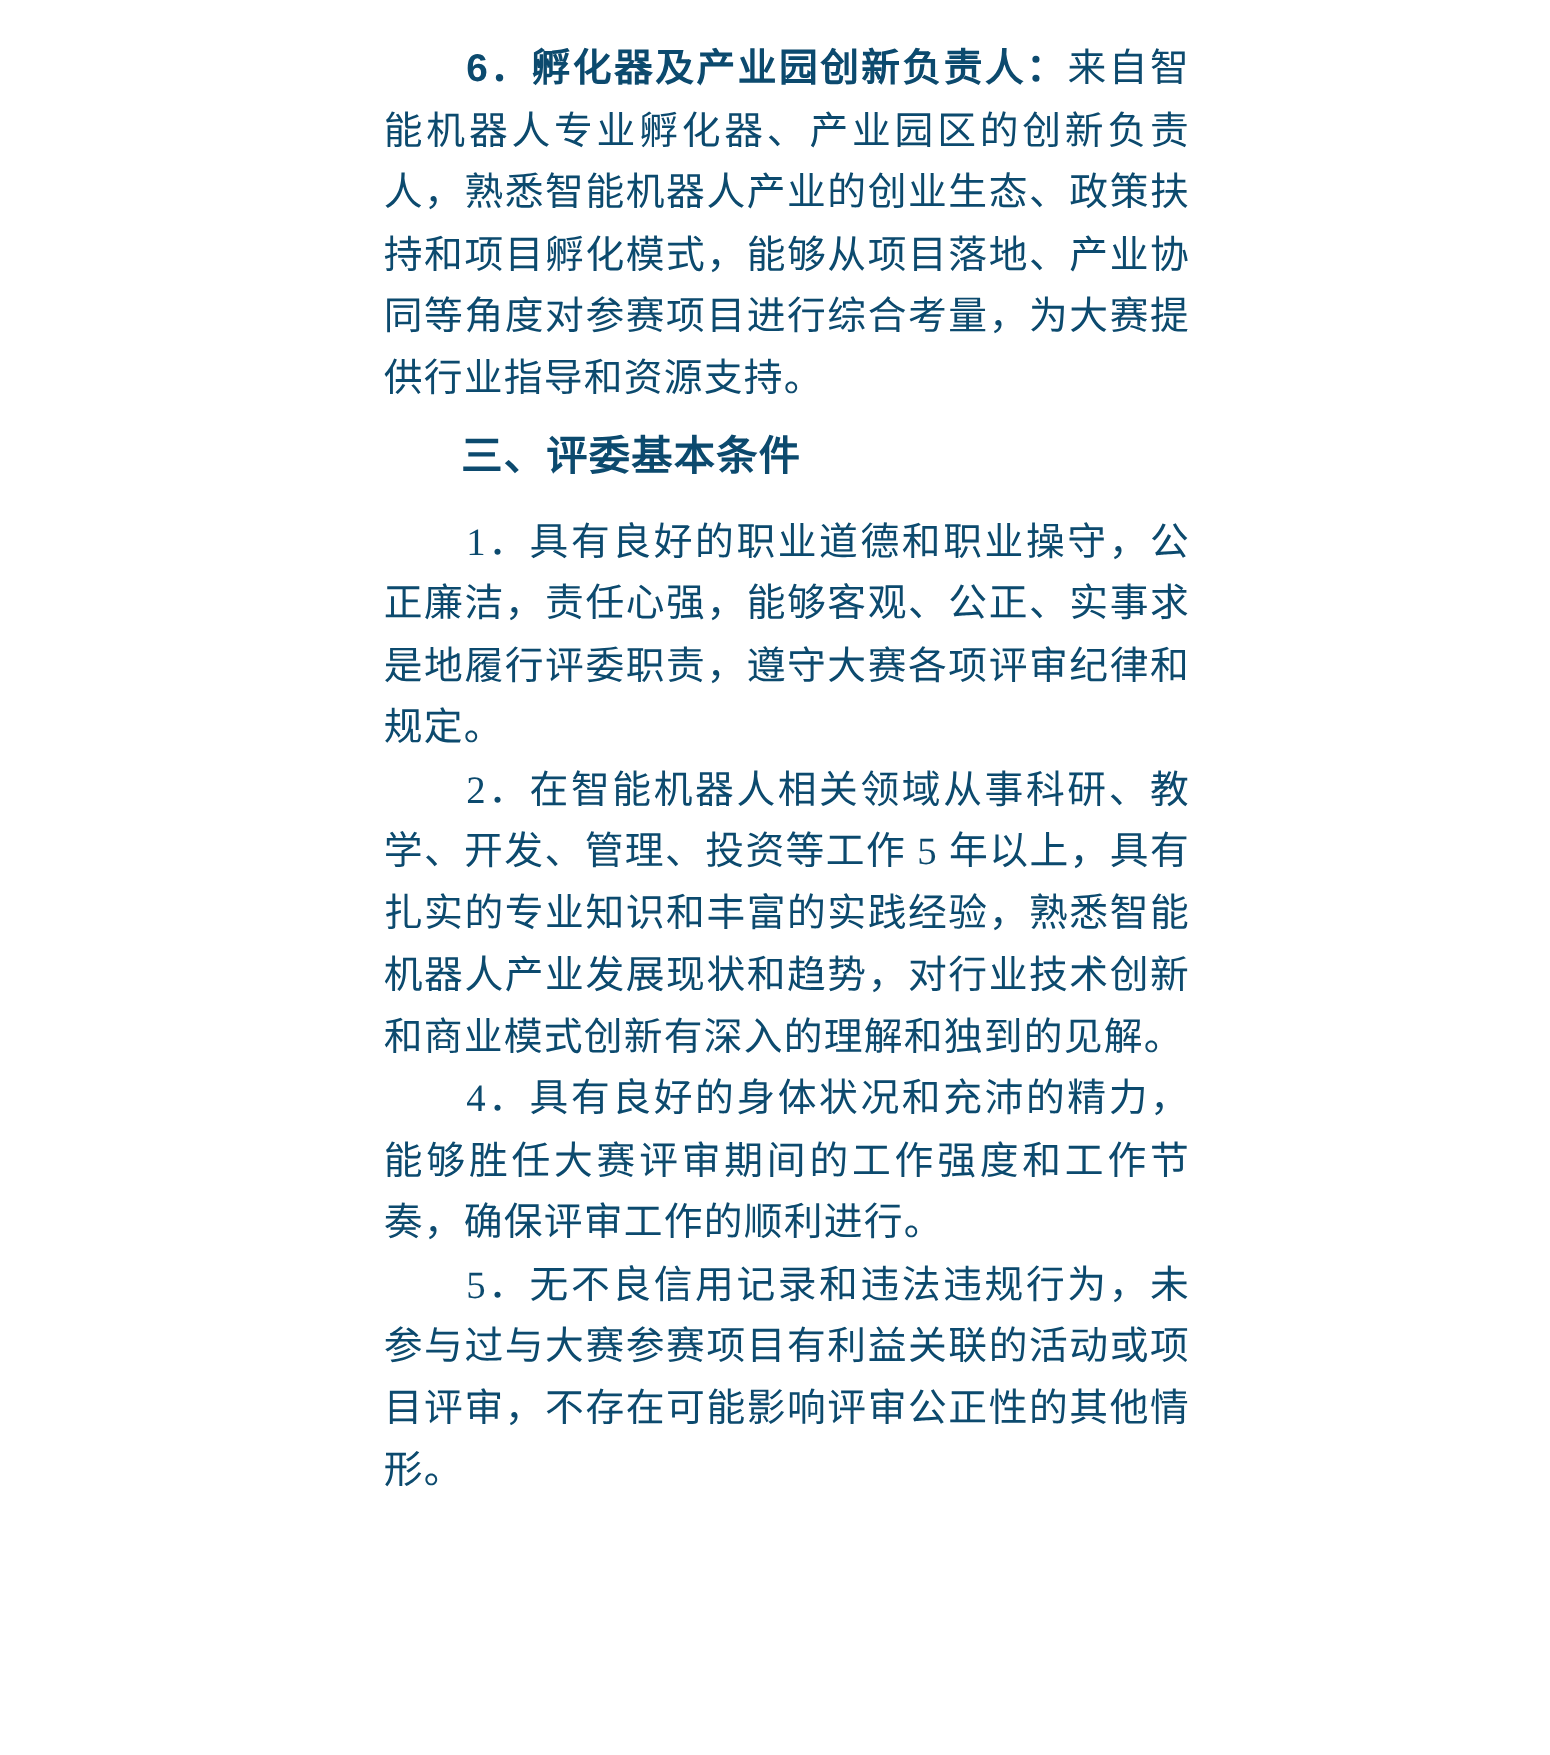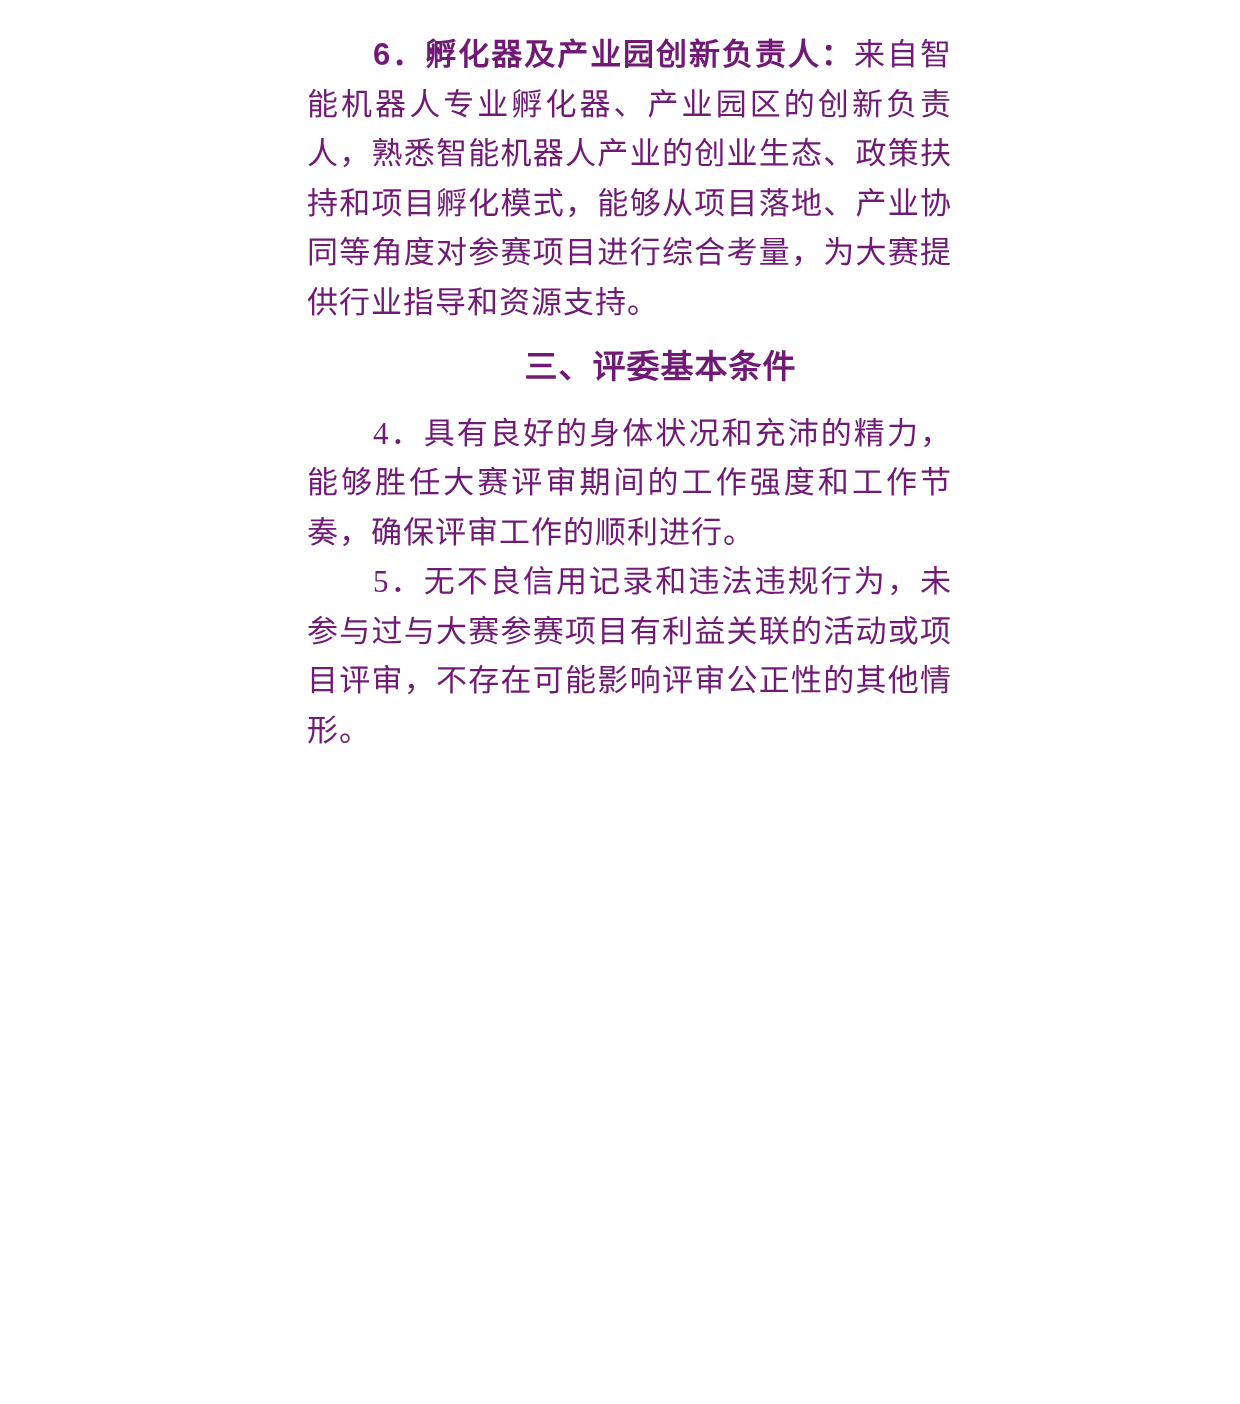--- a/index.html
+++ b/index.html
@@ -9,21 +9,21 @@
   }
   .page {
     position: relative;
     width: 1064px;
     height: 1404px;
     margin: 0 auto;
     background: #ffffff;
     overflow: hidden;
     box-sizing: border-box;
     padding: 30px 200px 0 219px;
-    color: #701a75;
+    color: #0c4a6e;
     font-family: "Liberation Serif", "DejaVu Serif", serif;
   }
   .para {
     margin: 0;
     font-size: 31px;
     line-height: 49.5px;
     letter-spacing: 1px;
     text-align: justify;
     text-justify: inter-ideograph;
     text-indent: 66px;
@@ -32,37 +32,39 @@
   .para .lead {
     font-weight: 700;
     font-family: "Liberation Sans", "DejaVu Sans", sans-serif;
   }
   .section-heading {
     margin: 16px 0 16px 0;
     font-size: 33px;
     line-height: 49.5px;
     letter-spacing: 1px;
     font-weight: 700;
-    font-family: Liberation Serif, serif;
+    font-family: Liberation Mono, monospace;
     text-indent: 62px;
-    text-align: center;
+    text-align: left;
   }
 </style>
 </head>
 <body>
 
 <div class="page">
 
   <p class="para">
     <span class="lead">6．孵化器及产业园创新负责人：</span><span>来自智能机器人专业孵化器、产业园区的创新负责人，熟悉智能机器人产业的创业生态、政策扶持和项目孵化模式，能够从项目落地、产业协同等角度对参赛项目进行综合考量，为大赛提供行业指导和资源支持。</span>
   </p>
 
   <h2 class="section-heading">三、评委基本条件</h2>
 
+  <p class="para">1．具有良好的职业道德和职业操守，公正廉洁，责任心强，能够客观、公正、实事求是地履行评委职责，遵守大赛各项评审纪律和规定。</p>
 
+  <p class="para">2．在智能机器人相关领域从事科研、教学、开发、管理、投资等工作 5 年以上，具有扎实的专业知识和丰富的实践经验，熟悉智能机器人产业发展现状和趋势，对行业技术创新和商业模式创新有深入的理解和独到的见解。</p>
 
 
   <p class="para">4．具有良好的身体状况和充沛的精力，能够胜任大赛评审期间的工作强度和工作节奏，确保评审工作的顺利进行。</p>
 
   <p class="para">5．无不良信用记录和违法违规行为，未参与过与大赛参赛项目有利益关联的活动或项目评审，不存在可能影响评审公正性的其他情形。</p>
 
 
 
 </div>
 

